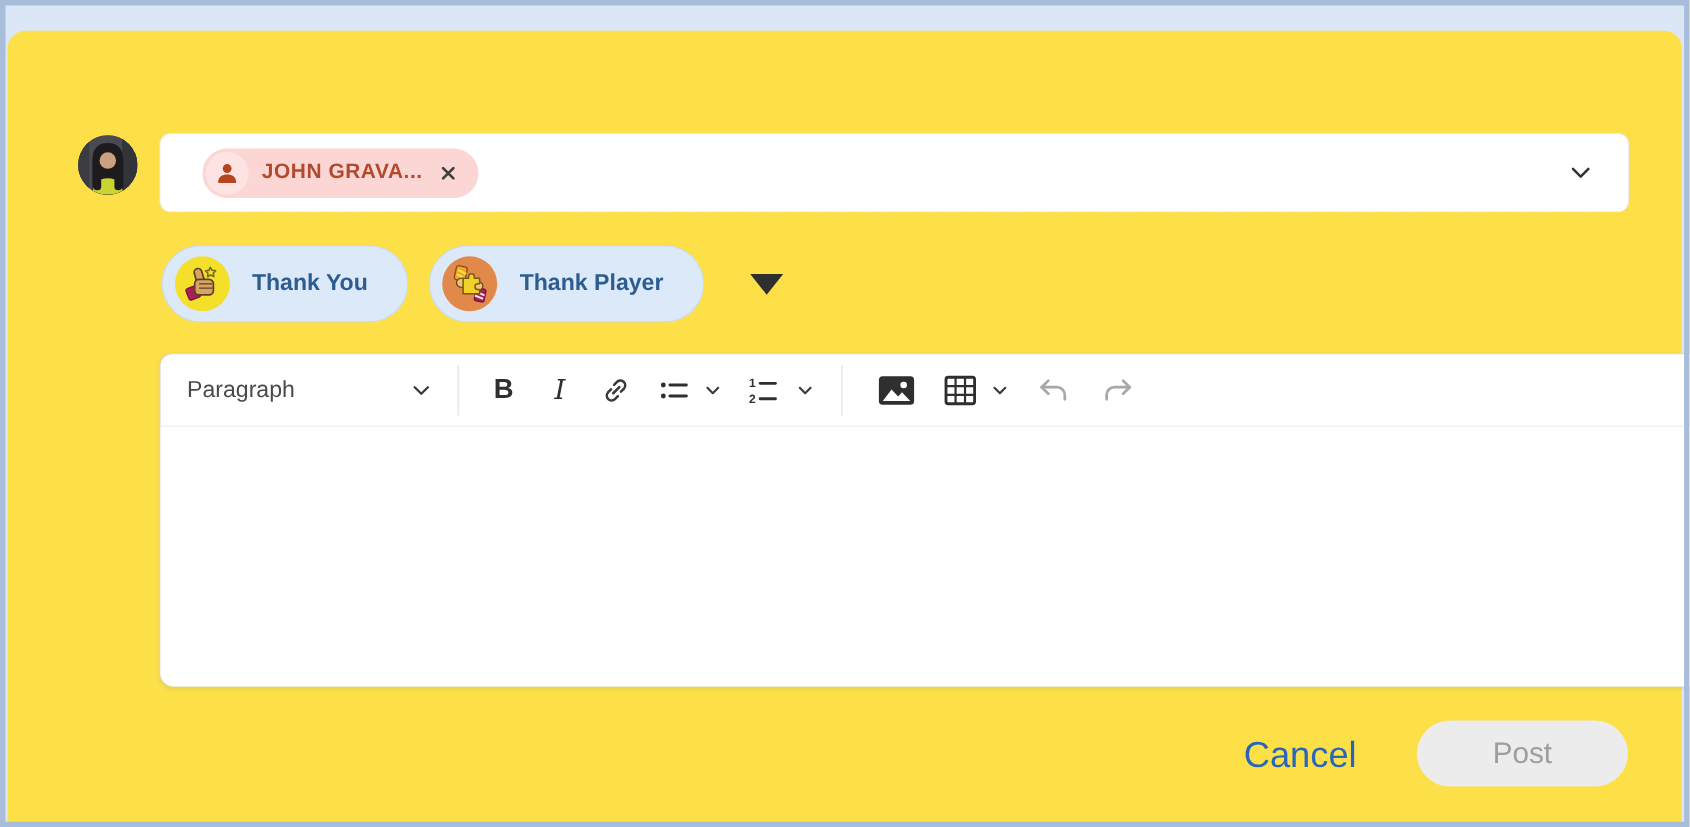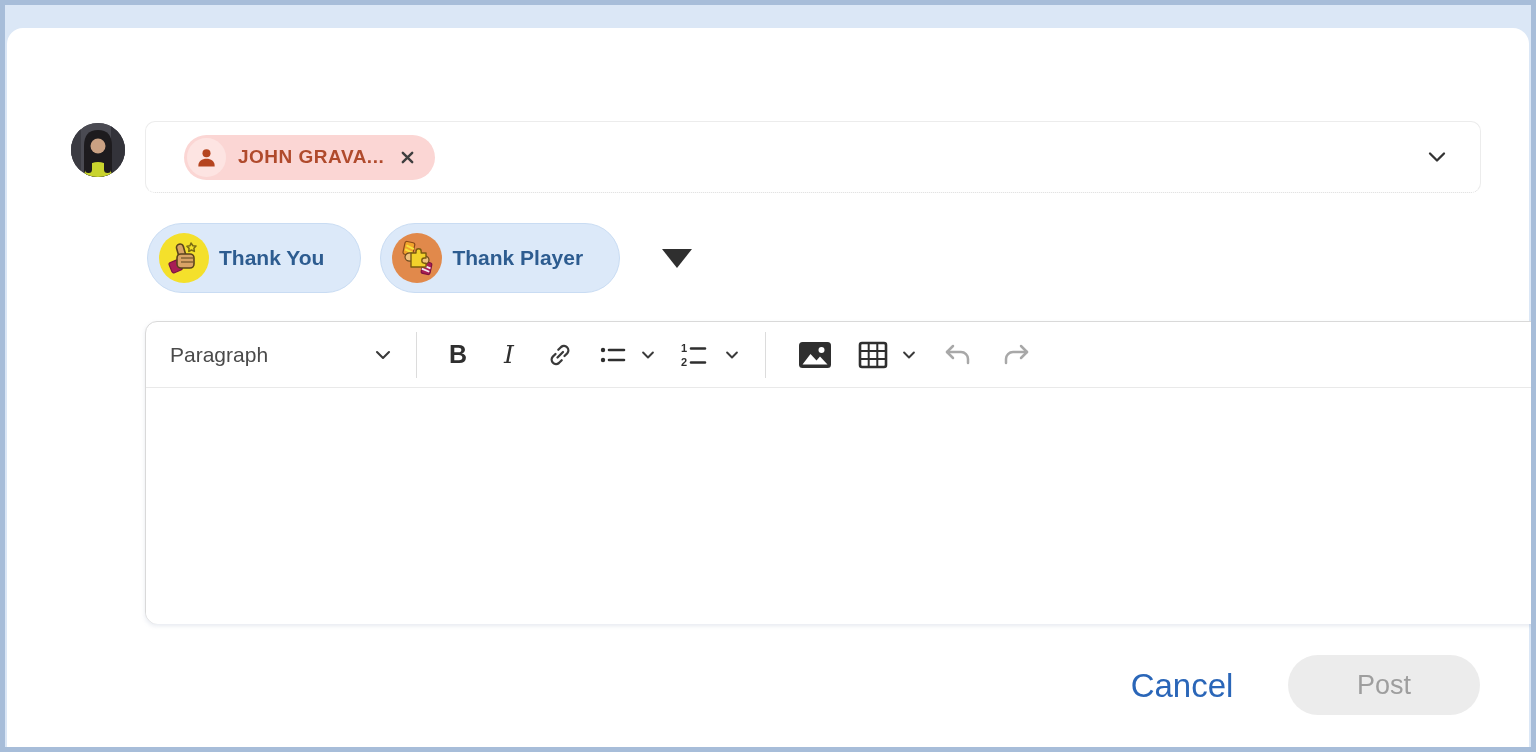--- a/index.html
+++ b/index.html
@@ -3,41 +3,41 @@
 <meta charset="utf-8">
 <style>
   * { margin:0; padding:0; box-sizing:border-box; }
   html,body { width:1536px; height:752px; }
   body { font-family:"Liberation Sans", sans-serif; background:#dbe7f6; }
 
   .page { position:relative; width:1536px; height:752px; background:#dbe7f6; overflow:hidden; }
   .frame-border { position:absolute; inset:0; border:5px solid #a7bdd9; pointer-events:none; z-index:50; }
 
   .card { position:absolute; left:7px; right:7px; top:28px; bottom:5px;
-          background:#ffffff; border-radius:16px 16px 0 0; }
+          background:#fde047; border-radius:16px 16px 0 0; }
 
   
   .avatar { position:absolute; left:64px; top:95px; width:54px; height:54px;
             border-radius:50%; overflow:hidden; background:#44444c; }
   .recipient-field { position:absolute; left:138px; top:93px; width:1336px; height:72px;
             background:#ffffff; border:1px solid #ececec; border-bottom:1px dotted #dcdcdc;
             border-radius:10px; display:flex; align-items:center; }
   .recipient-tag { margin-left:38px; height:45px; display:inline-flex; align-items:center;
             background:#fbd6d4; border-radius:23px; padding-right:20px; }
   .tag-circle { width:39px; height:39px; margin-left:3px; border-radius:50%;
             background:#fde4e2; display:flex; align-items:center; justify-content:center; }
   .tag-label { margin-left:12px; font-size:19px; font-weight:bold; letter-spacing:.5px; color:#b04a2c; }
   .tag-remove { margin-left:16px; background:none; border:none; cursor:pointer;
             display:flex; align-items:center; }
   .field-chevron { position:absolute; right:30px; top:50%; transform:translateY(-50%);
             background:none; border:none; cursor:pointer; display:flex; }
 
   
   .badges-row { position:absolute; left:140px; top:195px; display:flex; align-items:center; gap:19px; }
-  .badge-pill { height:70px; display:inline-flex; align-items:center; gap:10px;
+  .badge-pill { height:70px; display:inline-flex; align-items:center; gap:20px;
             background:#dce9f9; border:1px solid #c9dcf3; border-radius:35px;
             padding:0 36px 0 11px; cursor:pointer; }
   .badge-circle { width:50px; height:50px; border-radius:50%;
             display:flex; align-items:center; justify-content:center; }
   .c-yellow { background:#f4e02b; } .c-orange { background:#e1894b; } .c-pink { background:#f07fc6; }
   .badge-label { font-size:21px; font-weight:bold; color:#2d5c90; white-space:nowrap; }
   .badges-more { margin-left:22px; width:32px; height:22px; background:none; border:none;
             cursor:pointer; display:flex; align-items:center; justify-content:center; }
   .tri-down { width:0; height:0; border-left:15px solid transparent; border-right:15px solid transparent;
             border-top:19px solid #2f2f2f; }

